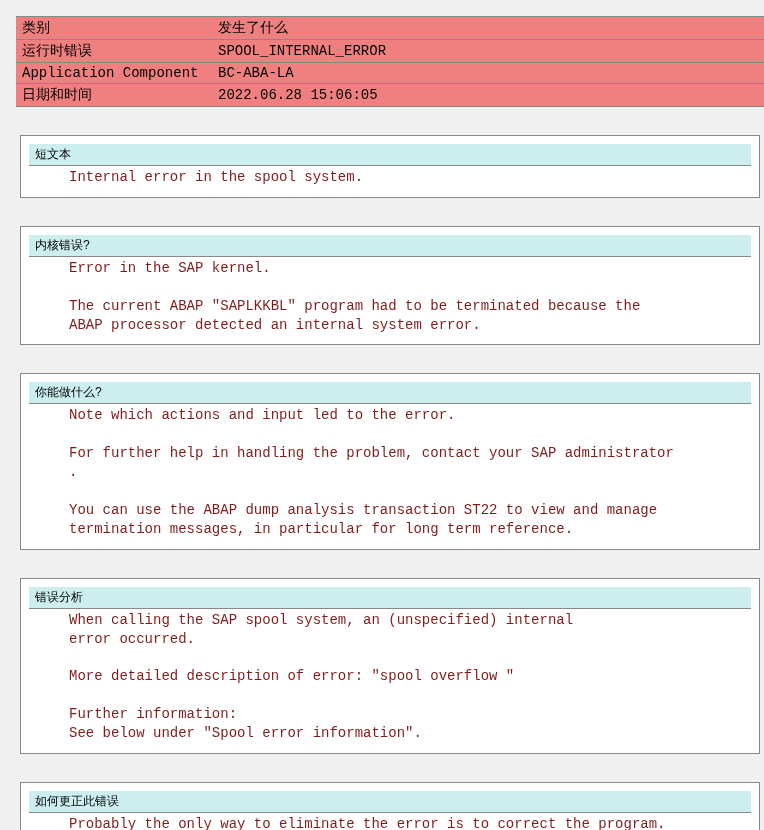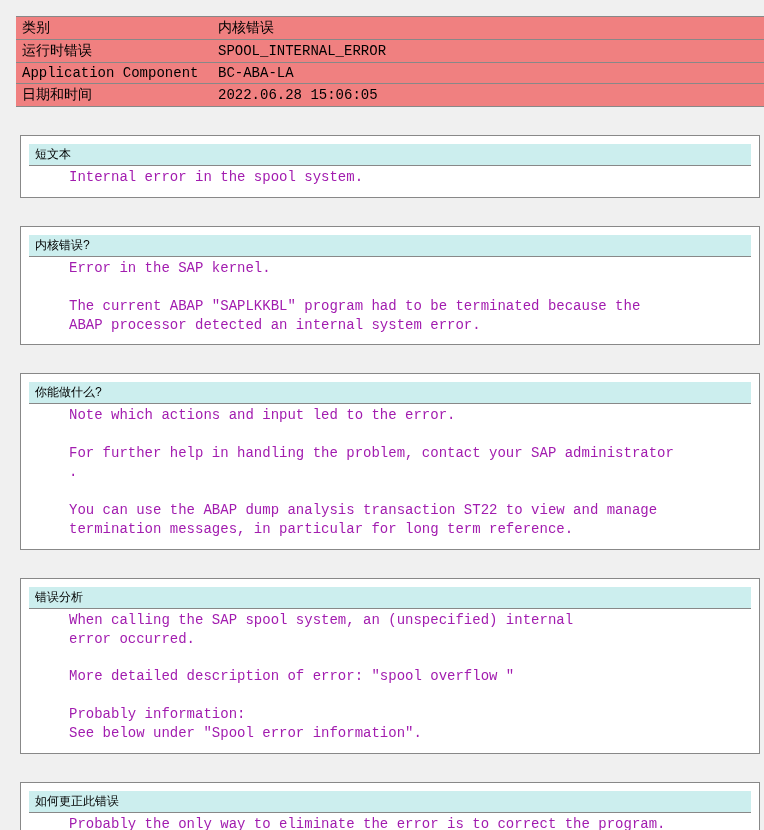--- a/index.html
+++ b/index.html
@@ -39,35 +39,35 @@
     .section-header {
       background: #cceeee;
       padding: 2px 6px;
       border-bottom: 1px solid #888;
       color: #000;
       font-family: "Courier New", monospace;
       font-size: 12px;
     }
     .section-body {
       padding: 2px 6px 2px 40px;
-      color: #a21caf;
+      color: #7f1d1d;
       white-space: pre-wrap;
       font-family: "Courier New", monospace;
       font-size: 14px;
       line-height: 1.35;
     }
   </style>
 </head>
 <body>
 
 <table class="header-table">
   <tbody>
       <tr>
     <td class="label-col">类别</td>
-    <td>内核错误</td>
+    <td>发生了什么</td>
   </tr>
   <tr>
     <td class="label-col">运行时错误</td>
     <td>SPOOL_INTERNAL_ERROR</td>
   </tr>
   <tr>
     <td class="label-col">Application Component</td>
     <td>BC-ABA-LA</td>
   </tr>
   <tr>
@@ -101,21 +101,21 @@
 termination messages, in particular for long term reference.</div>
 </div>
 
 <div class="section">
   <div class="section-header">错误分析</div>
   <div class="section-body">When calling the SAP spool system, an (unspecified) internal
 error occurred.
 
 More detailed description of error: "spool overflow "
 
-Probably information:
+Further information:
 See below under "Spool error information".</div>
 </div>
 
 <div class="section">
   <div class="section-header">如何更正此错误</div>
   <div class="section-body">Probably the only way to eliminate the error is to correct the program.
 -
 
 If the error occures in a non-modified SAP program, you may be able to
 find an interim solution in an SAP Note.

